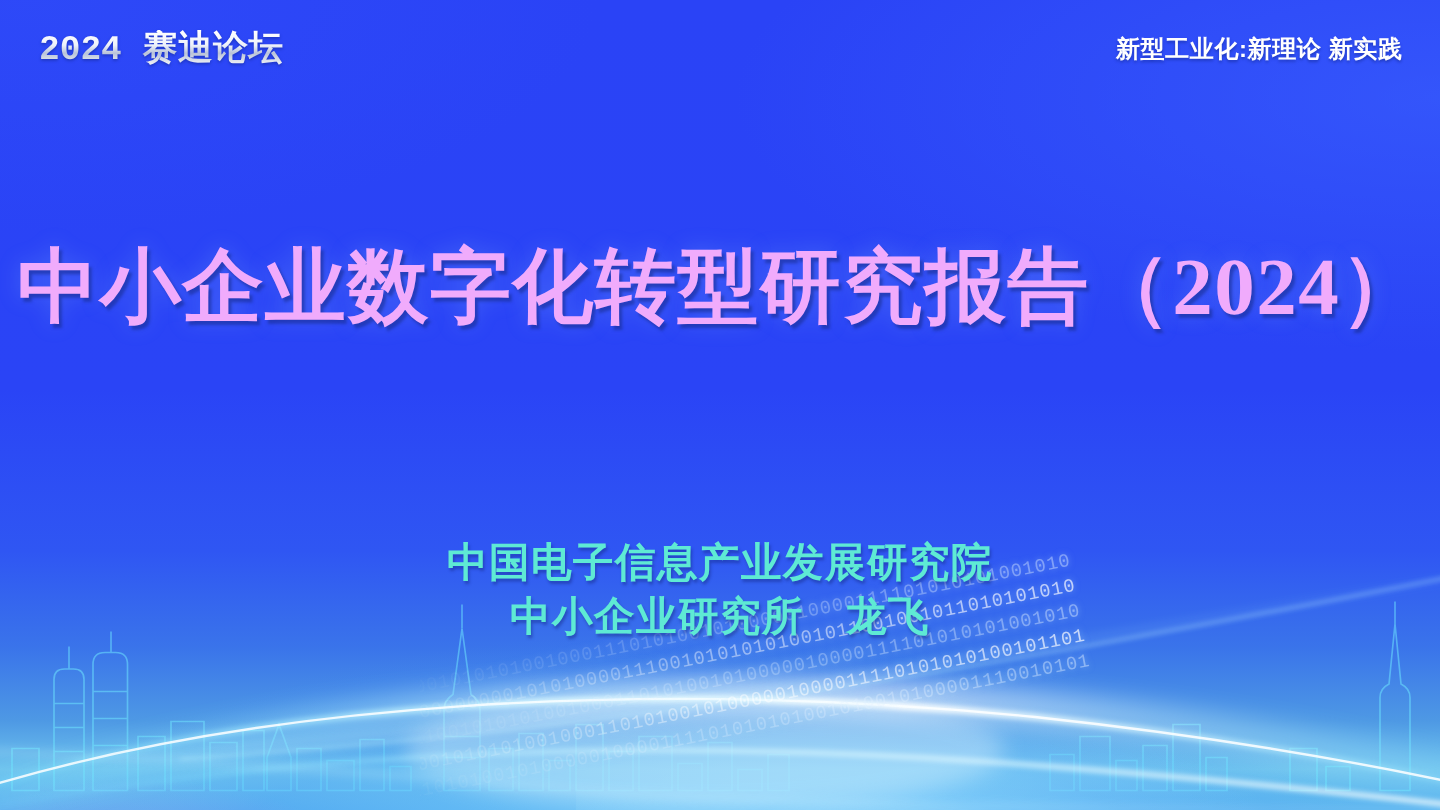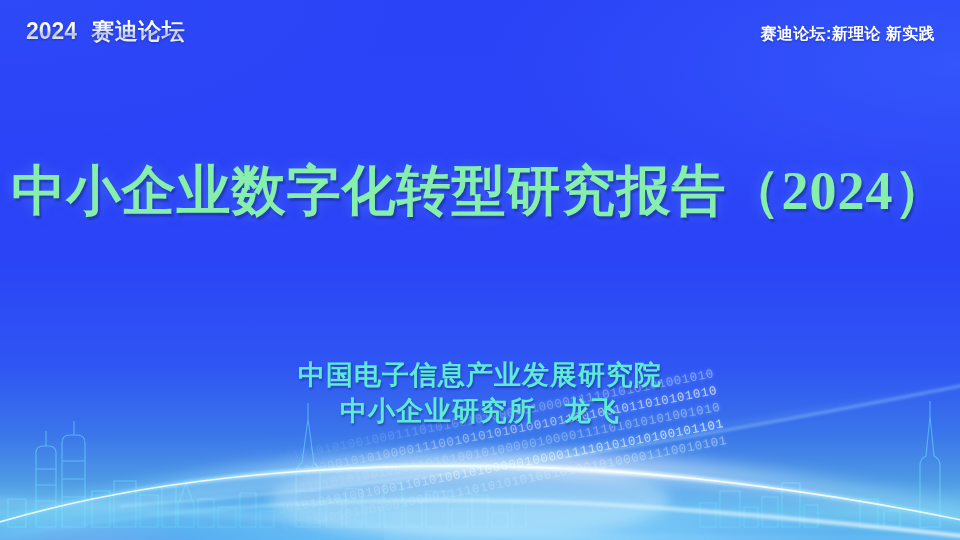--- a/index.html
+++ b/index.html
@@ -137,21 +137,21 @@
     letter-spacing: 0.5px;
     line-height: 1;
     background: linear-gradient(180deg, #ffffff 0%, #eef2fb 40%, #b9c3d8 62%, #ffffff 100%);
     -webkit-background-clip: text;
             background-clip: text;
     color: transparent;
     -webkit-text-fill-color: transparent;
     text-shadow: none;
     filter: drop-shadow(0 1px 1px rgba(10,30,120,0.45));
   }
-  .logo .year { letter-spacing: 0px; }
+  .logo .year { letter-spacing: 0px; font-family: Liberation Mono, monospace; }
   .logo .cn { margin-left: 14px; }
 
   .tagline {
     position: absolute;
     right: 25px;
     top: 24px;
     font-size: 16px;
     font-weight: 700;
     color: #ffffff;
     letter-spacing: 0.4px;
@@ -162,21 +162,21 @@
   
   .title {
     position: absolute;
     left: 0;
     right: 0;
     top: 160px;
     text-align: center;
     font-family: "Liberation Serif", "DejaVu Serif", serif;
     font-size: 54px;
     font-weight: 700;
-    color: #86efac;
+    color: #f0abfc;
     letter-spacing: 1px;
     line-height: 1.18;
     text-shadow:
       2px 3px 2px rgba(20,40,130,0.50),
       0 0 14px rgba(140,190,255,0.30);
   }
 
   
   .presenter {
     position: absolute;
@@ -316,21 +316,21 @@
       <div class="binary-line dim">10101100000010000111001010101001000110101001010000010000111101010101001010</div>
       <div class="binary-line">01010010101000011100101010100100011010100101000001000011110101010100101101</div>
       <div class="binary-line dim">11001010101001000110101001010000010000111101010101001010010100001110010101</div>
     </div>
   </div>
 
   <div class="logo">
     <span class="year">2024</span><span class="cn">赛迪论坛</span>
   </div>
 
-  <div class="tagline">赛迪论坛:新理论 新实践</div>
+  <div class="tagline">新型工业化:新理论 新实践</div>
 
   <div class="title">中小企业数字化转型研究报告（2024）</div>
 
   <div class="presenter">
     <div class="presenter-org">中国电子信息产业发展研究院</div>
     <div class="presenter-dept">
       <span>中小企业研究所</span><span class="name">龙飞</span>
     </div>
   </div>
 

